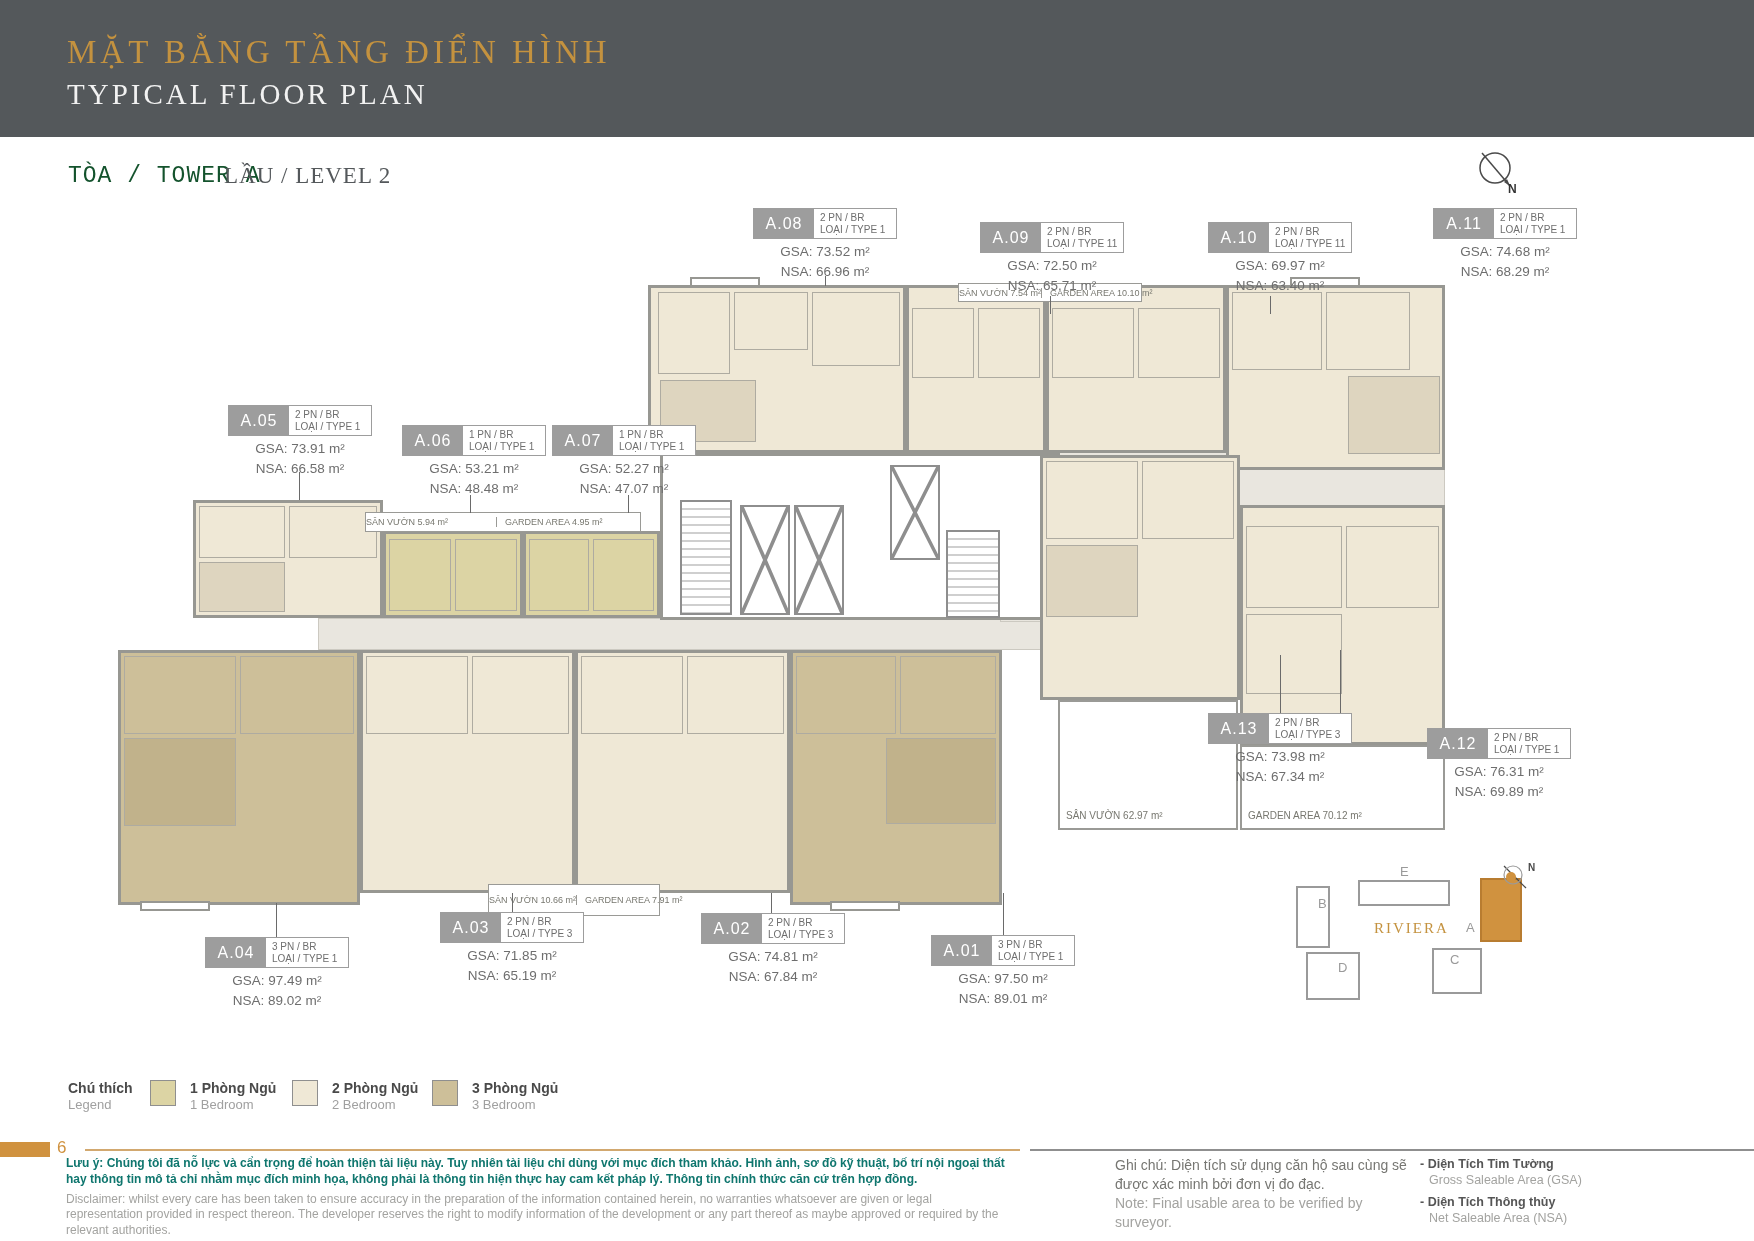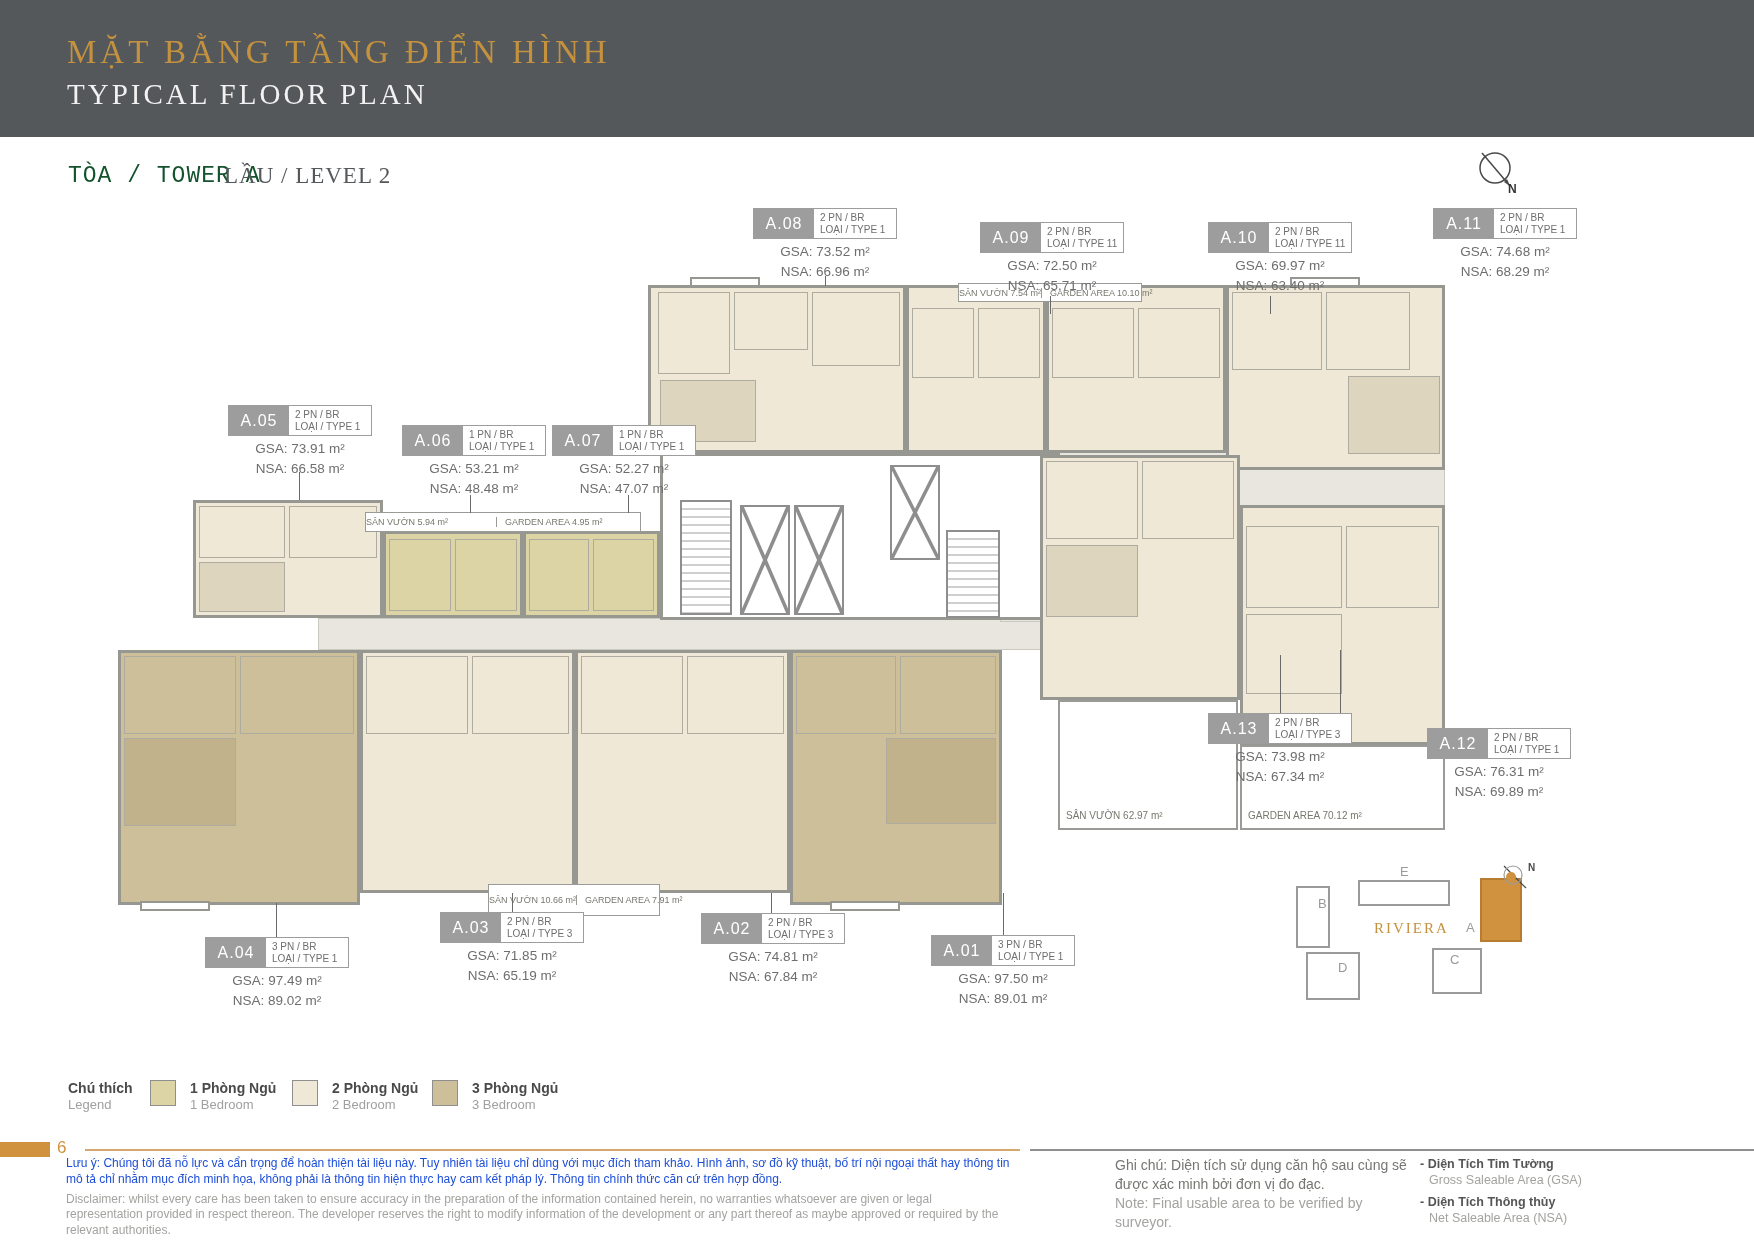--- a/index.html
+++ b/index.html
@@ -44,21 +44,21 @@
   .uval{text-align:center;font-size:13.5px;color:#6e6e6e;margin-top:5px;white-space:nowrap;}
   
   .lg-title{position:absolute;font-size:14px;font-weight:bold;color:#4a4a4a;}
   .lg-sub{position:absolute;font-size:13px;color:#a0a0a0;}
   .lg-swatch{position:absolute;width:26px;height:26px;border:1px solid #8f8f8f;box-sizing:border-box;}
   
   .rule{position:absolute;height:2px;}
   .page-badge{position:absolute;left:0;top:1142px;width:50px;height:15px;background:#d0923f;}
   .page-num{position:absolute;left:57px;top:1138px;font-size:17px;color:#d0923f;}
   .disc{position:absolute;left:66px;top:1156px;width:945px;font-size:12px;line-height:1.32;}
-  .disc .vi{color:#1d4ed8;}
+  .disc .vi{color:#0f766e;font-weight:bold;}
   .disc .en{color:#a3a3a0;margin-top:4px;}
   .note{position:absolute;left:1115px;top:1156px;width:300px;font-size:14px;line-height:1.35;}
   .note .vi{color:#767672;}
   .note .en{color:#a3a3a0;}
   .defs{position:absolute;left:1420px;top:1156px;width:330px;font-size:12.5px;line-height:1.3;}
   .defs .term{color:#555;font-weight:bold;}
   .defs .sub{color:#a3a3a0;margin-left:9px;margin-bottom:5px;}
   
   .mm{position:absolute;border:2px solid #9a9a9a;background:#fff;box-sizing:border-box;}
   .mm-a{background:#d0923f;border-color:#b87c30;}

